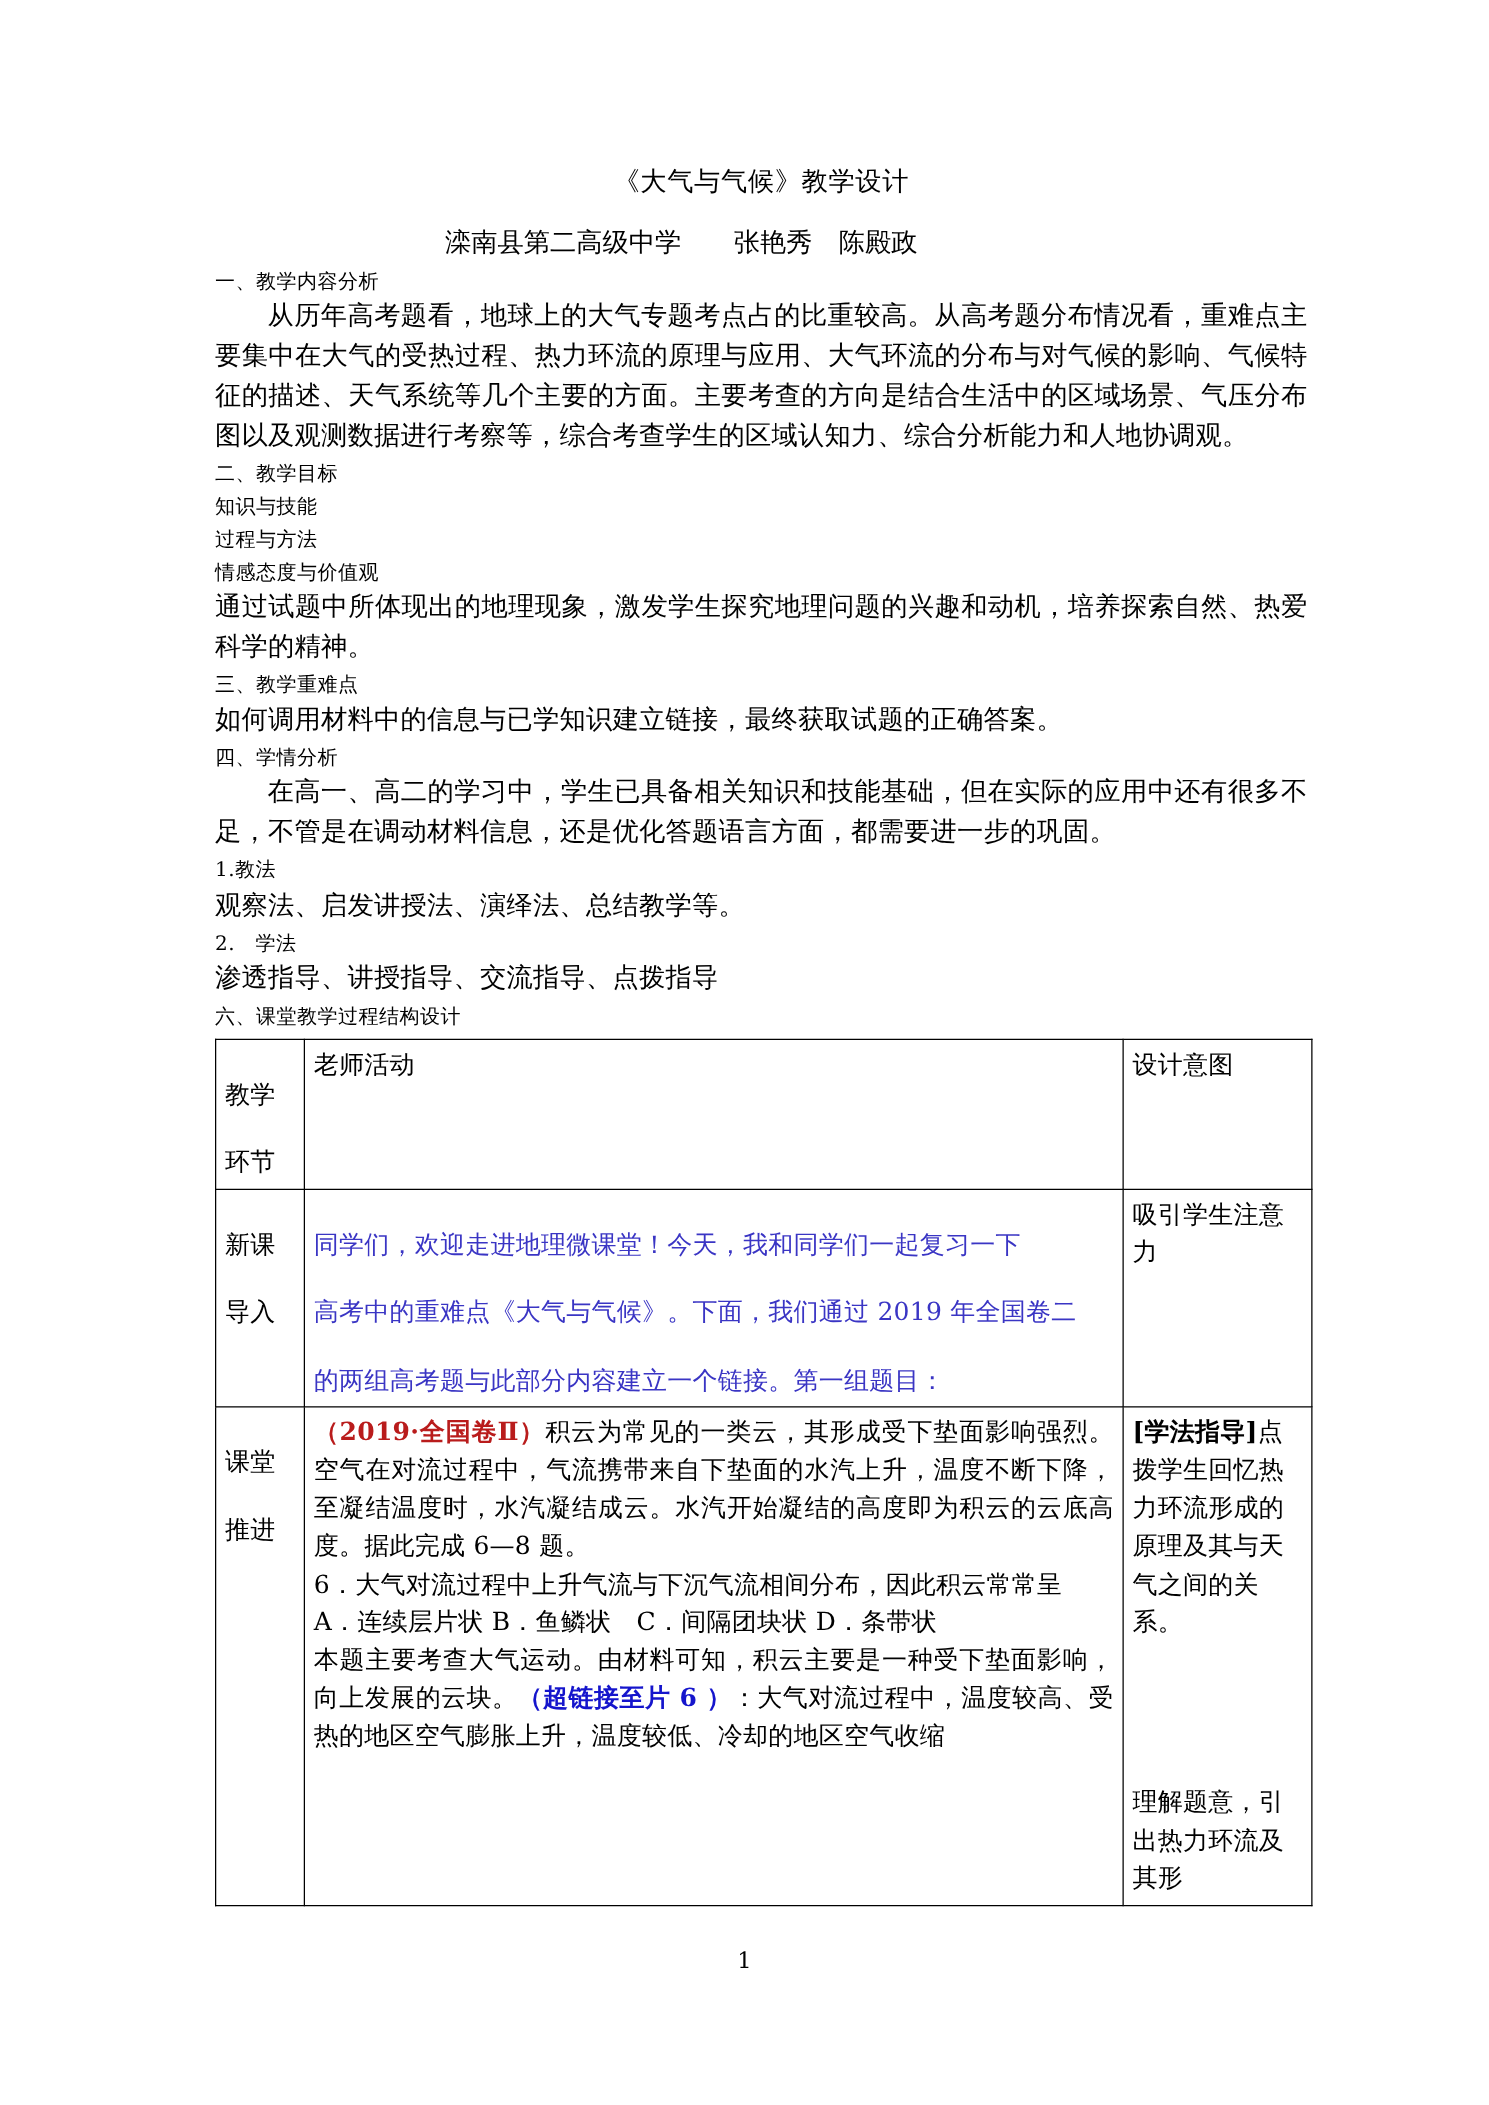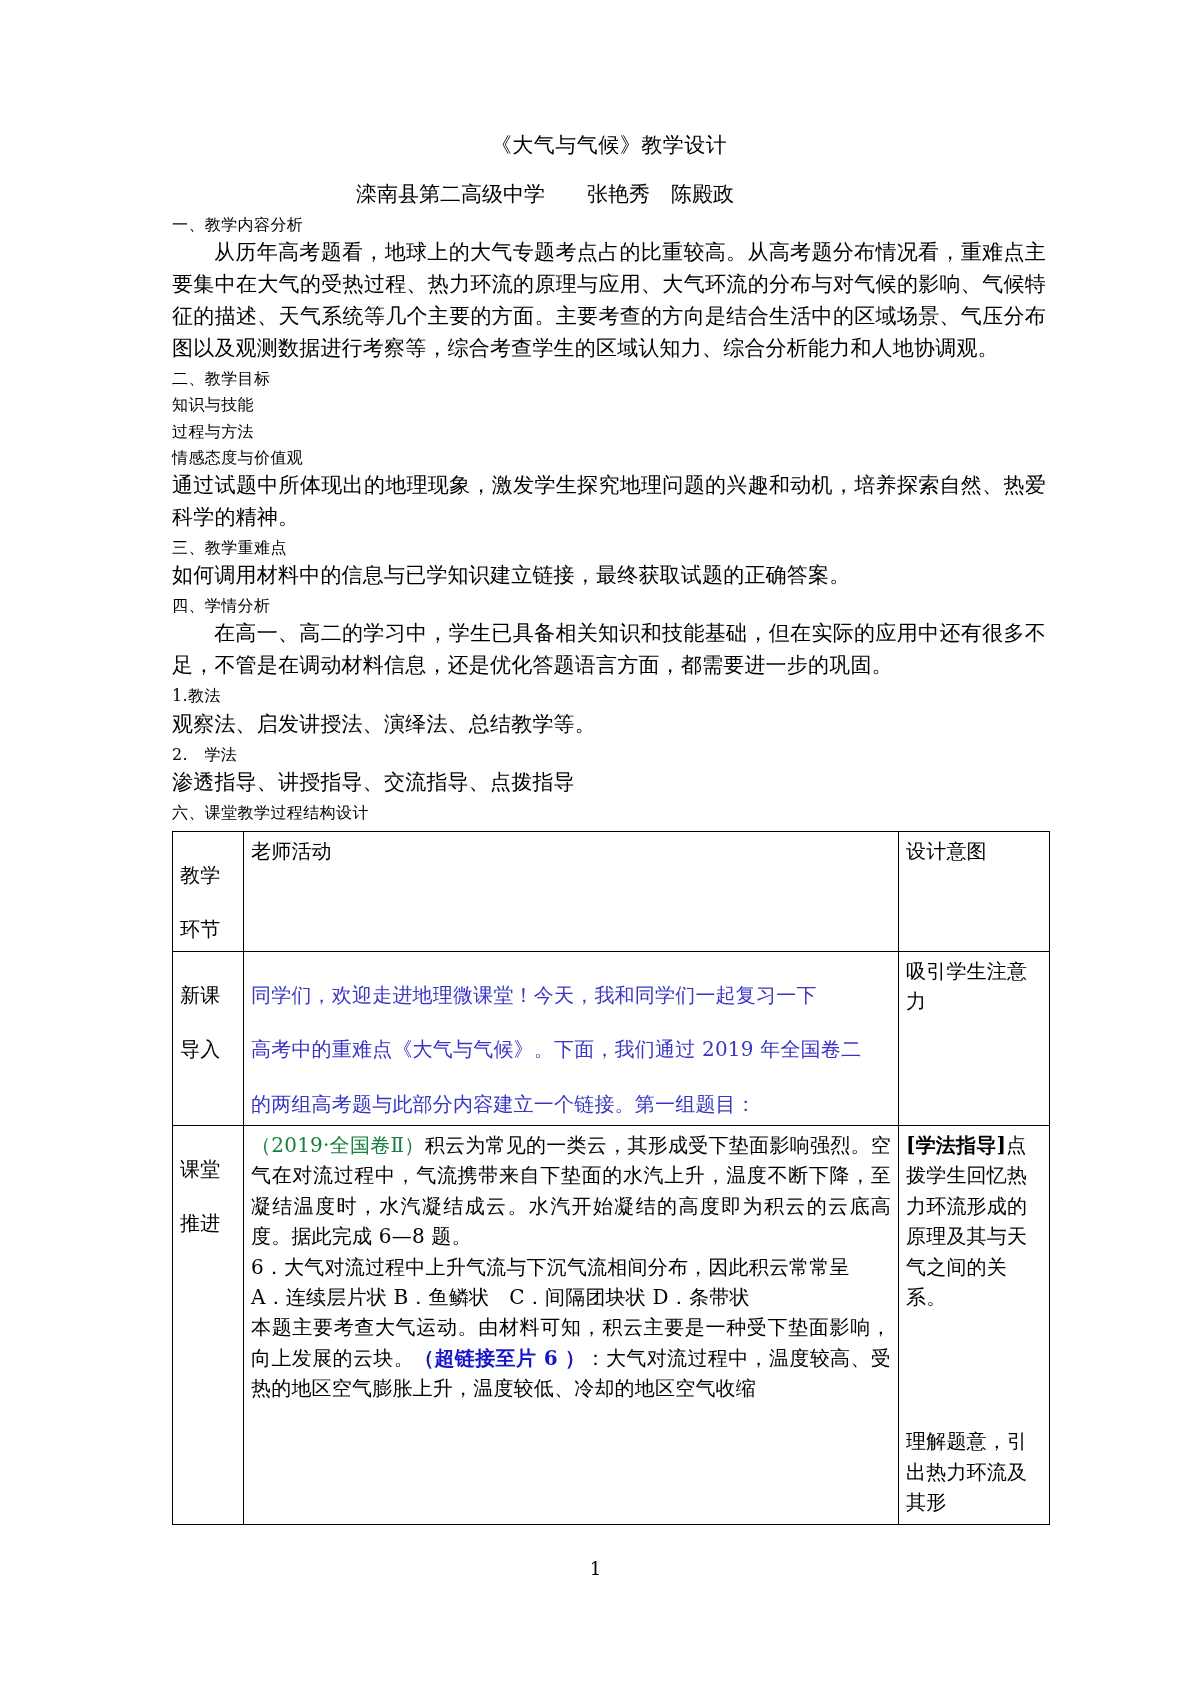--- a/index.html
+++ b/index.html
@@ -70,21 +70,21 @@
   td.col-stage { width: 56px; }
   td.col-activity { width: 640px; }
   td.col-intent { width: 136px; }
 
   .cell-line { display: block; white-space: nowrap; margin-top: 24px; }
   .cell-just {
     text-align: justify;
     text-justify: inter-ideograph;
   }
   .blue { color: #3a35c4; }
-  .red  { color: #15803d; }
+  .red  { color: #b91c1c; font-weight: bold; }
   .bluebold { color: #1515cc; font-weight: bold; }
   .bold { font-weight: bold; }
   .intent-offset { display:block; height: 114px; }
 
   .pagenum {
     position: absolute;
     left: 0;
     top: 1558px;
     width: 1191px;
     text-align: center;

